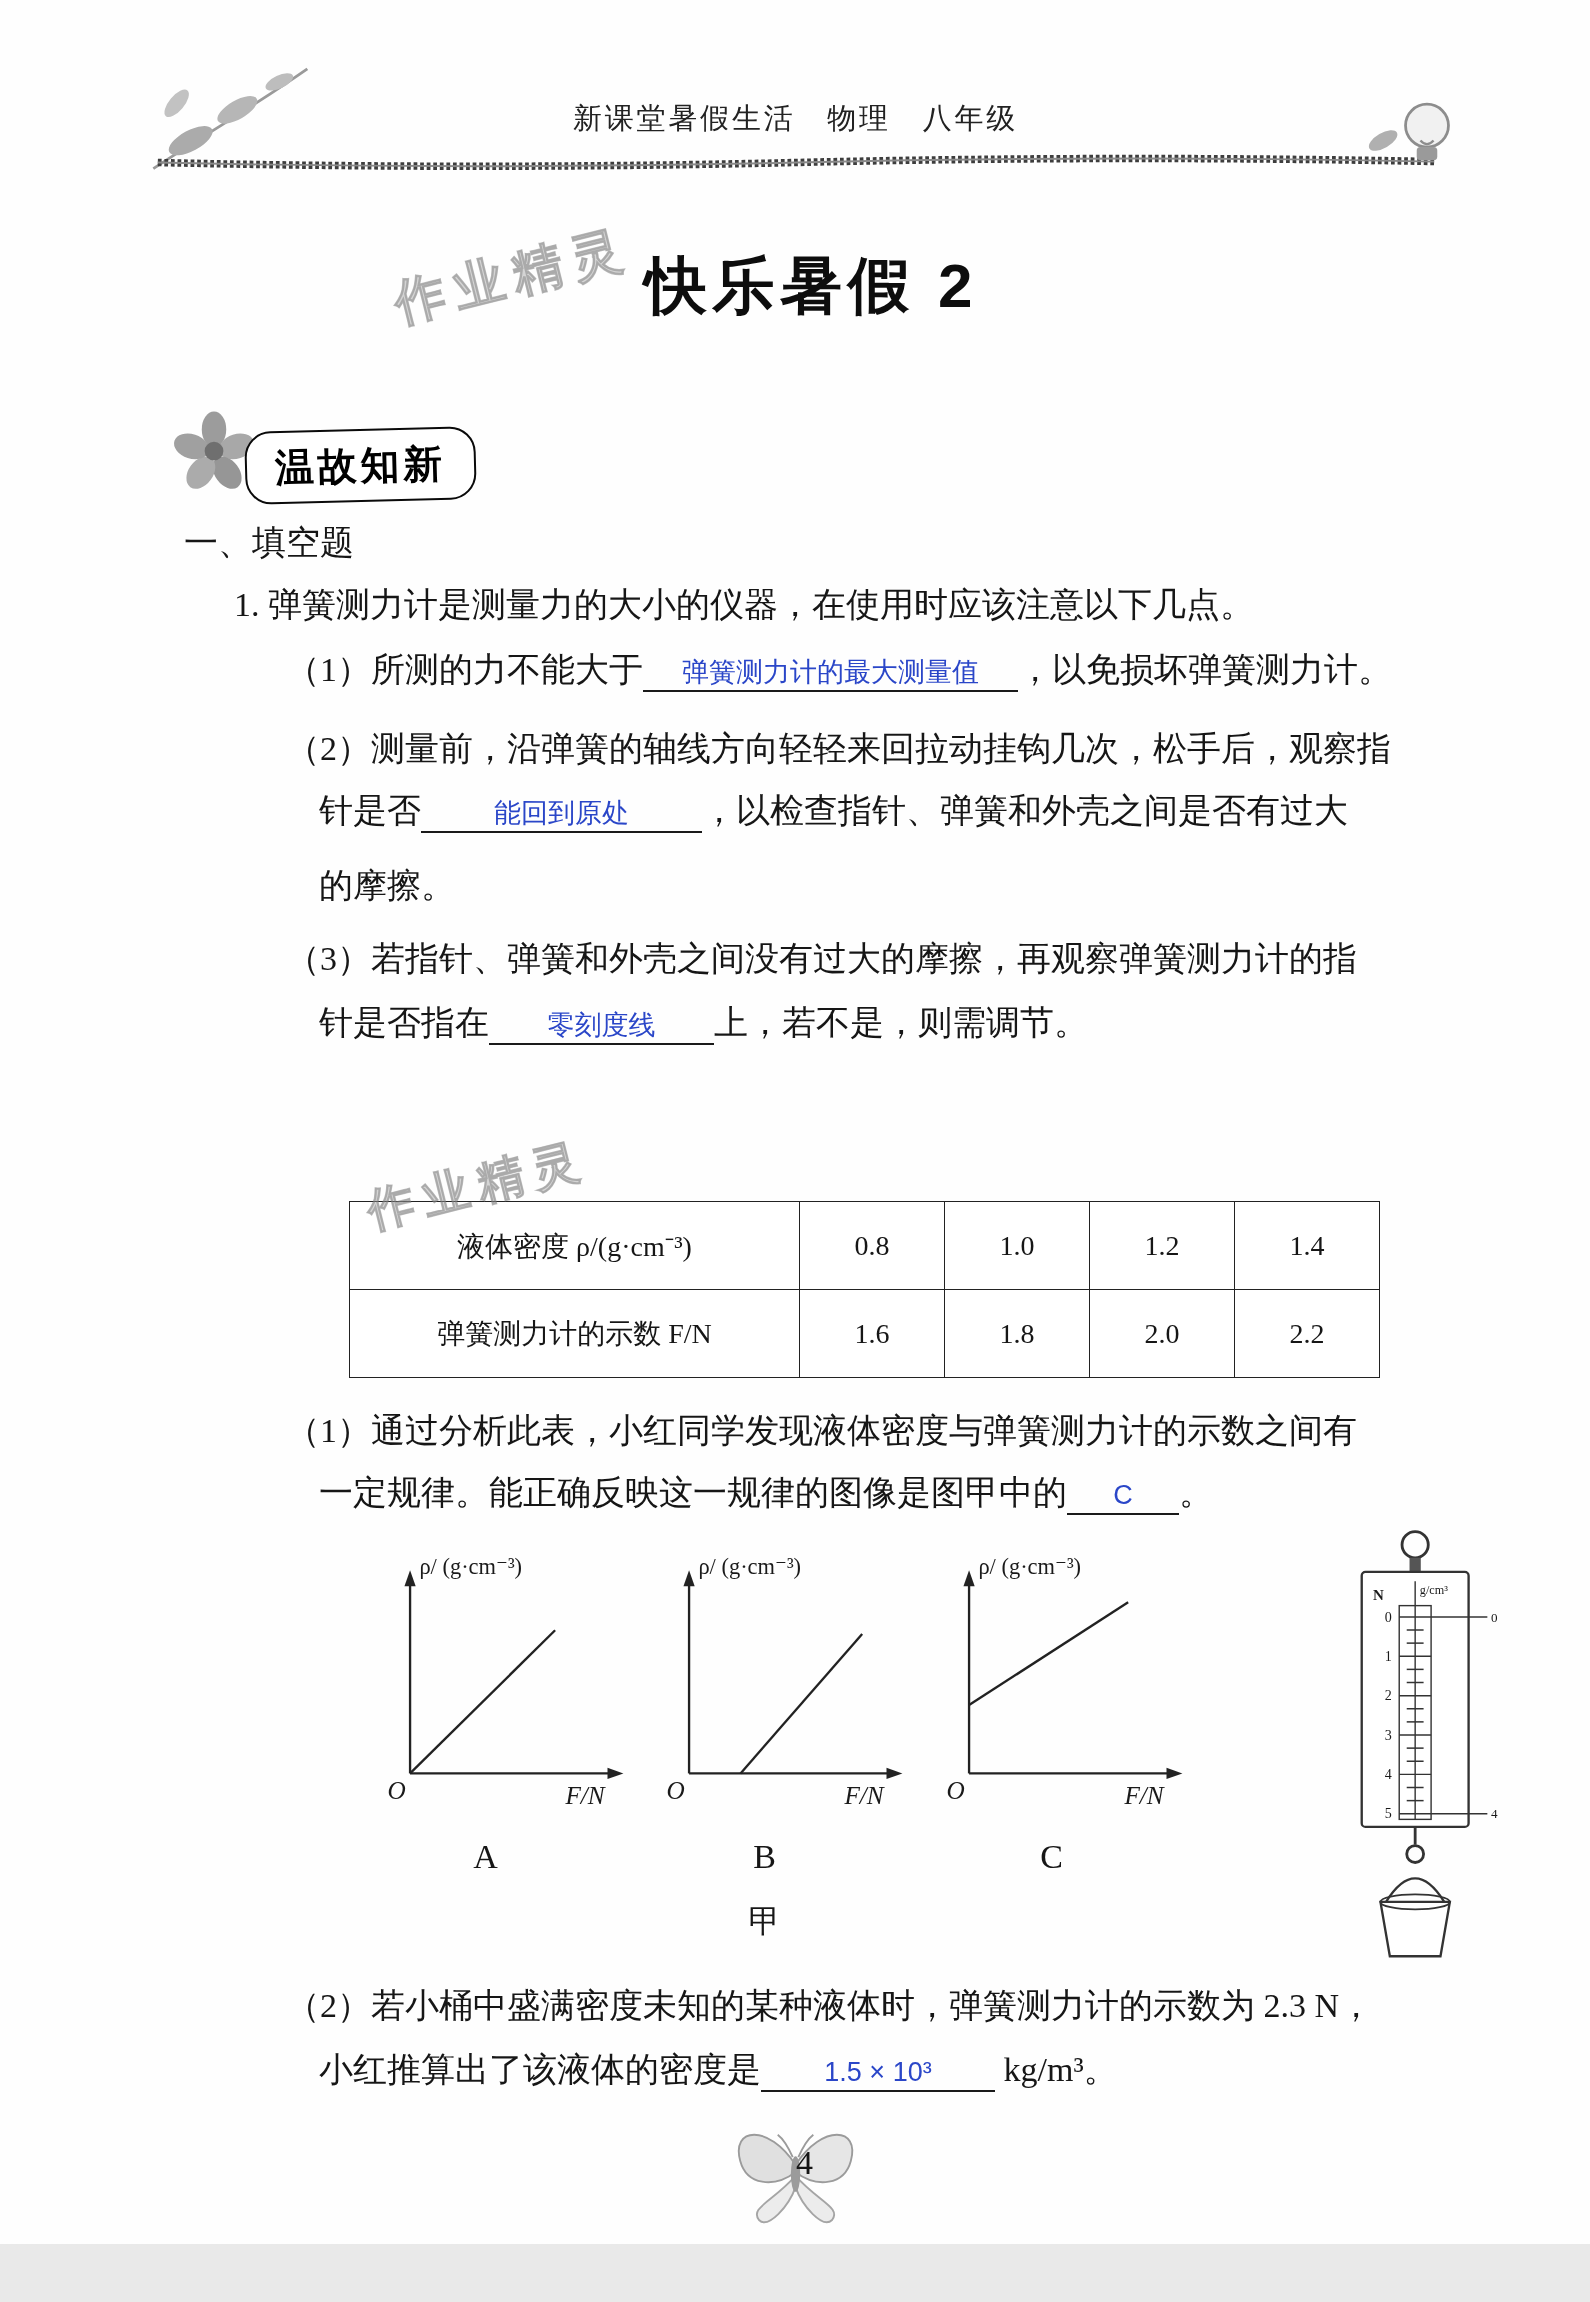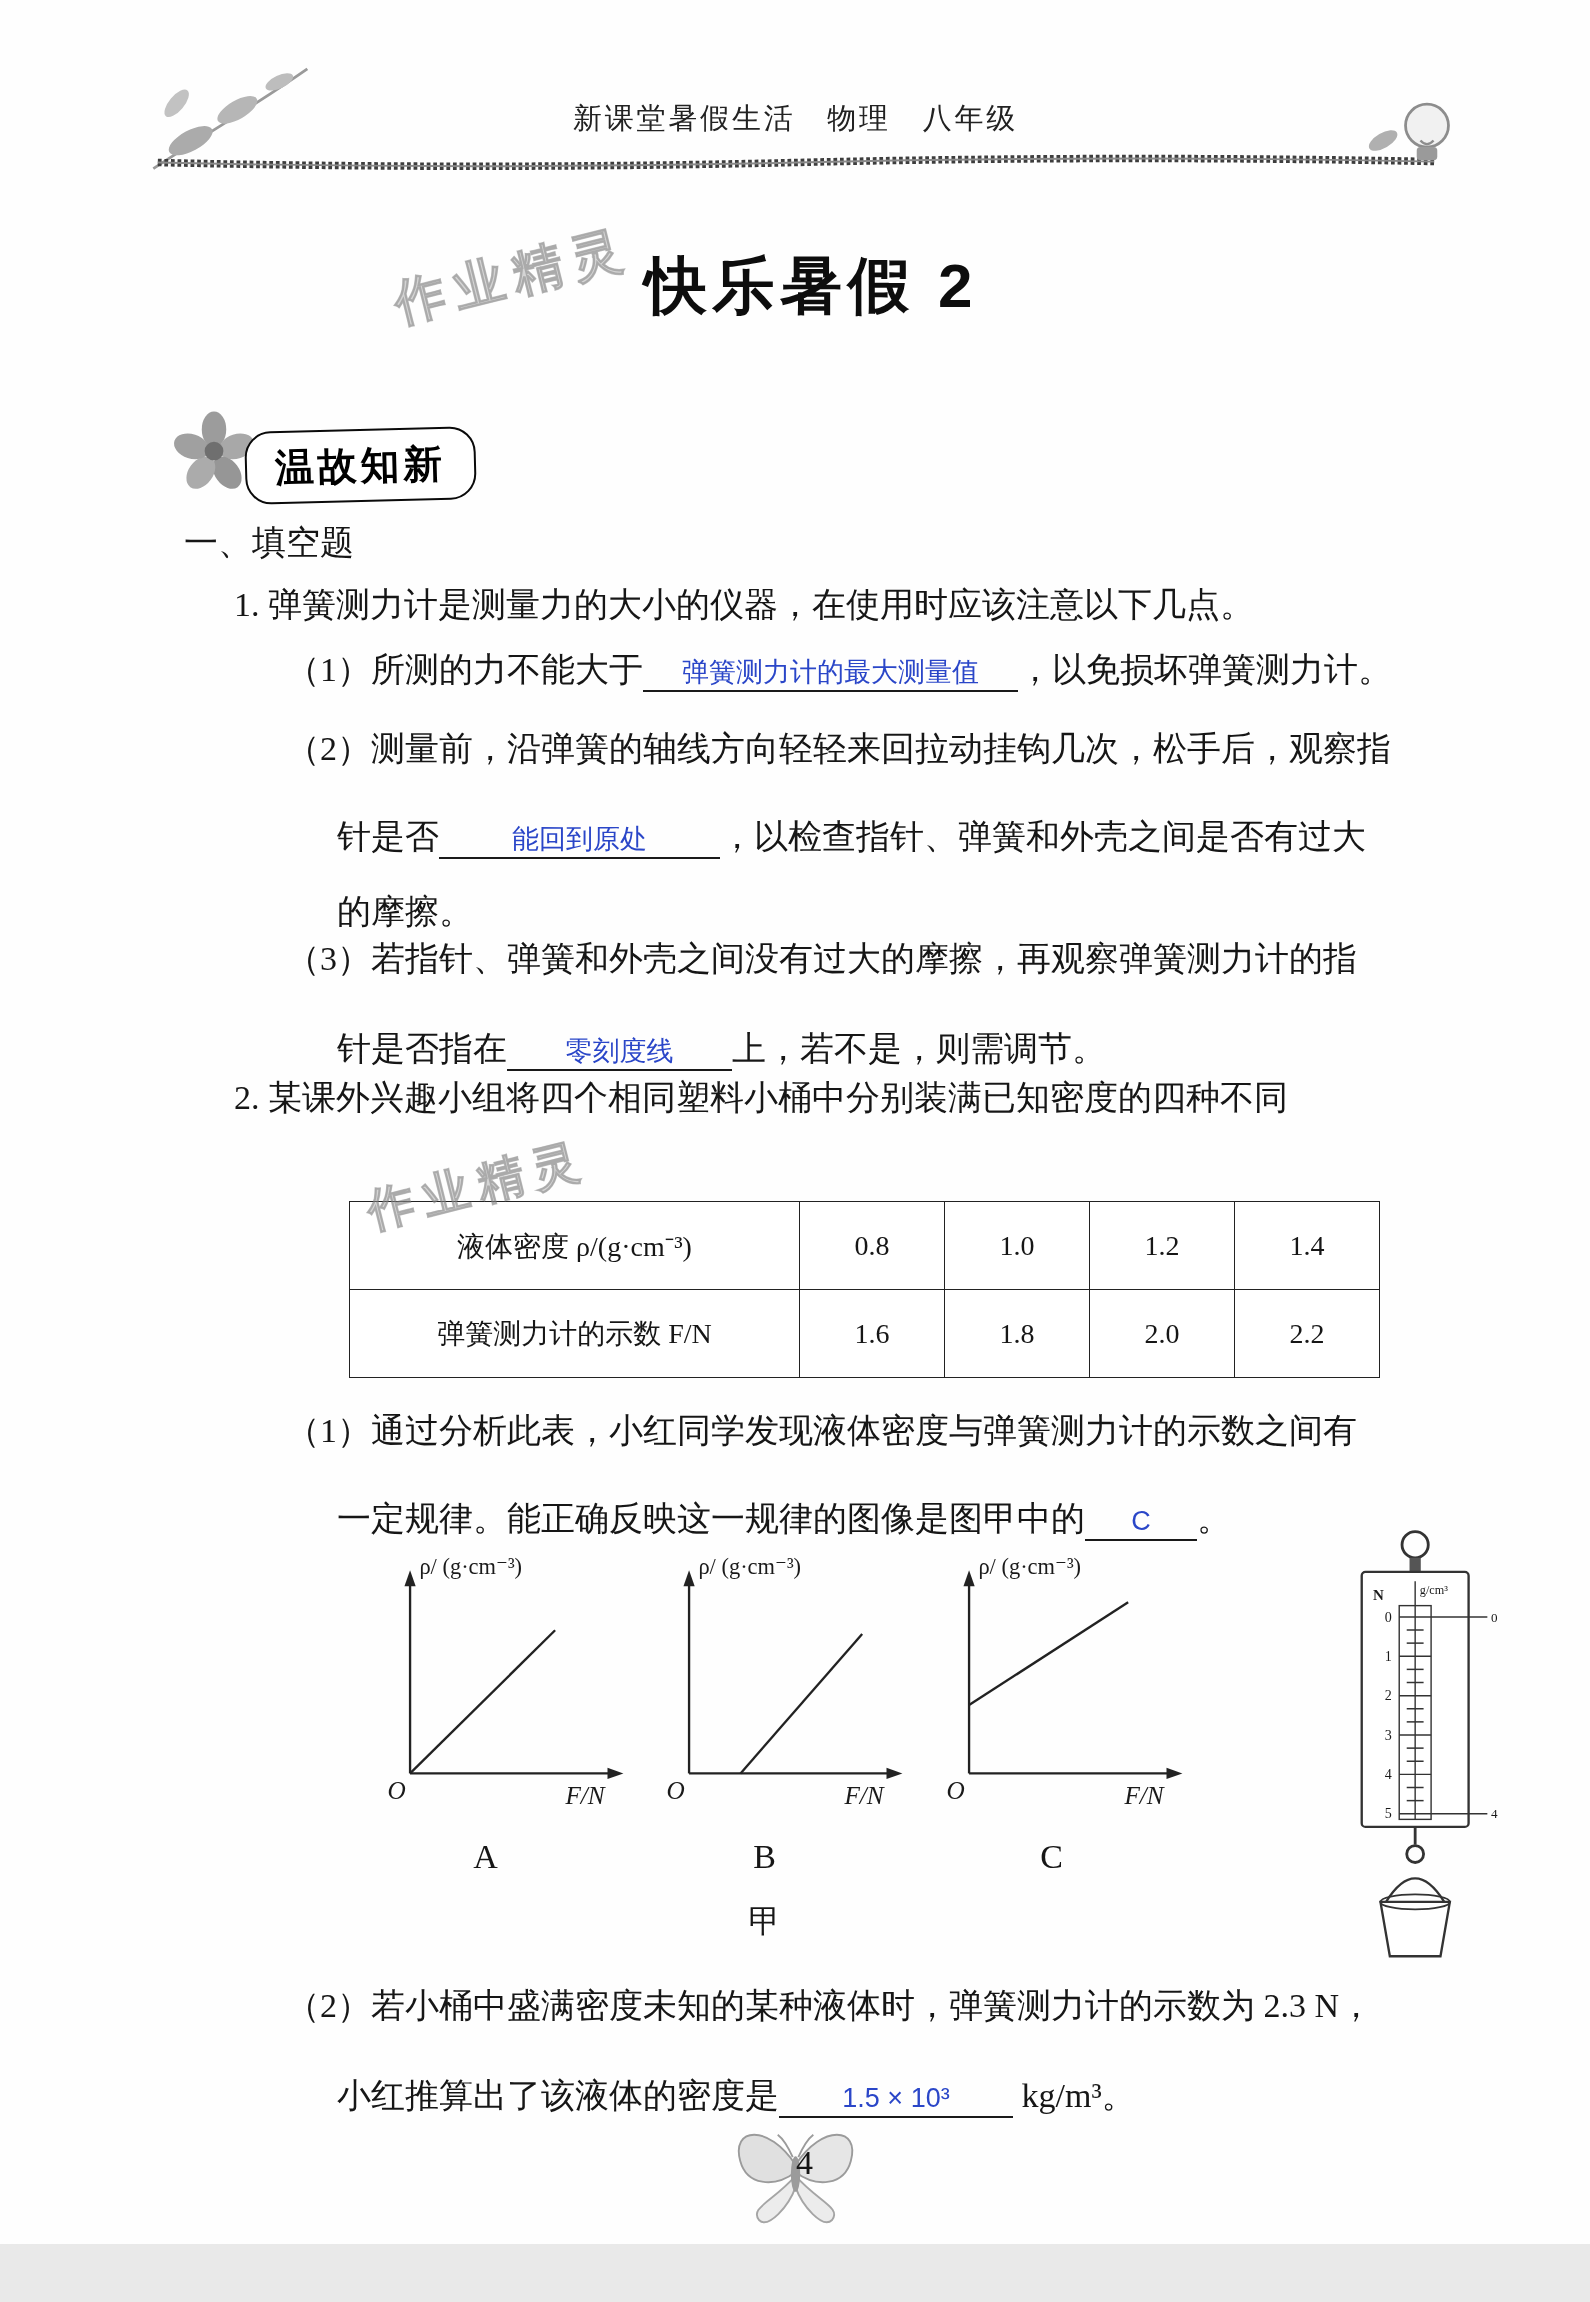--- a/index.html
+++ b/index.html
@@ -4,21 +4,21 @@
 <style>
   *{margin:0;padding:0;box-sizing:border-box;}
   html,body{background:#e9e9e9;}
   .page{
     position:relative;width:1591px;height:2244px;margin:0 auto;
     background:#fefefe;color:#161616;overflow:hidden;
     font-family:"Liberation Serif","DejaVu Serif",serif;
   }
   .abs{position:absolute;}
   .line{position:absolute;font-size:34px;line-height:1.3;white-space:nowrap;color:#161616;}
-  .indent0{left:184px;} .indent1{left:234px;} .indent2{left:286px;} .indent3{left:337px;margin-top:26px;}
+  .indent0{left:184px;} .indent1{left:234px;} .indent2{left:286px;} .indent3{left:319px;}
   .blank{
     display:inline-block;border-bottom:2.8px solid #1a1a1a;text-align:center;
     padding:0 9.4px 1.9px 9.4px;line-height:1.05;
   }
   .ans{color:#2a46c8;font-family:"Liberation Sans","DejaVu Sans",sans-serif;font-size:27px;}
   .hdr{position:absolute;top:99px;left:0;width:100%;text-align:center;
        font-size:29px;letter-spacing:2.8px;color:#222;}
   .title{position:absolute;top:244px;left:0;width:100%;text-align:center;
          font-family:"Liberation Sans","DejaVu Sans",sans-serif;
          font-weight:800;font-size:62px;letter-spacing:5.6px;color:#0d0d0d;z-index:2;margin-left:16px;}
@@ -96,21 +96,20 @@
   </div>
 
   <div class="line indent3" style="top:864px">的摩擦。</div>
 
   <div class="line indent2" style="top:937px">（3）若指针、弹簧和外壳之间没有过大的摩擦，再观察弹簧测力计的指</div>
 
   <div class="line indent3" style="top:1001px">
     <span>针是否指在</span><span class="blank" style="min-width:225px"><span class="ans">零刻度线</span></span><span>上，若不是，则需调节。</span>
   </div>
 
-  <div class="line indent1" style="top:1076px">2. 某课外兴趣小组将四个相同塑料小桶中分别装满已知密度的四种不同</div>
 
   <div class="wm" style="left:365px;top:1154px;font-size:47px">作业精灵</div>
 
   <table class="dtable">
     <colgroup>
       <col style="width:450px">
         <col style="width:145px">
         <col style="width:145px">
       <col style="width:145px">
         <col style="width:145px">

